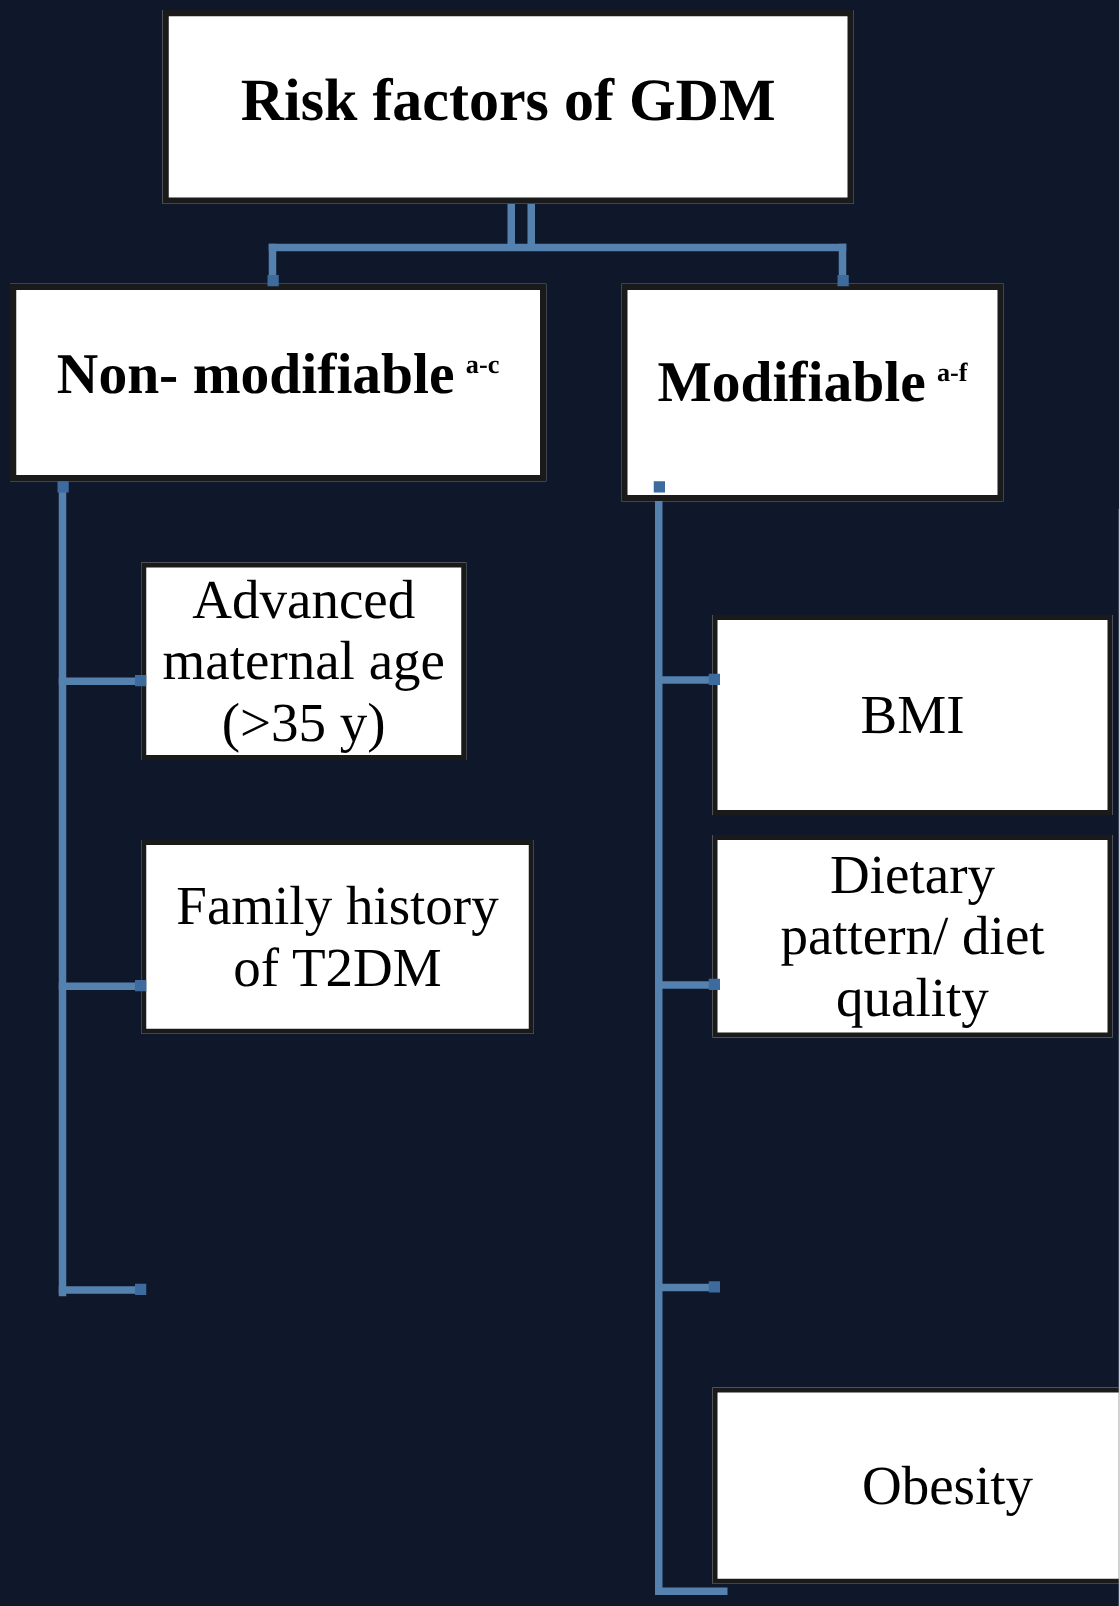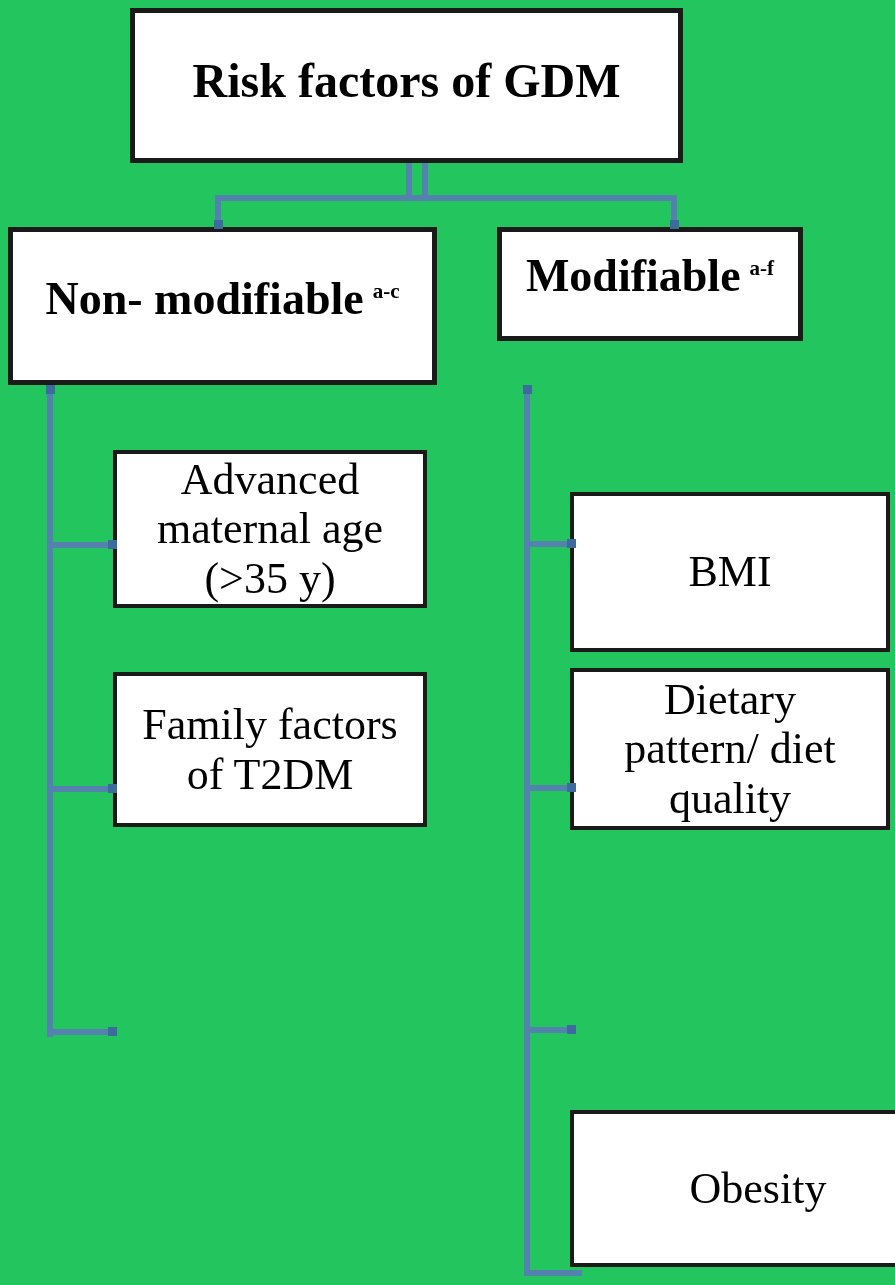--- a/index.html
+++ b/index.html
@@ -1,21 +1,21 @@
 <!DOCTYPE html>
 <html><head>
 <meta charset="utf-8">
 <style>
   html, body { margin: 0; padding: 0; }
   body { background: #ffffff; }
   .canvas {
     position: relative;
     width: 895px;
     height: 1285px;
-    background: #22c55e;
+    background: #0f172a;
     font-family: "Liberation Serif", "DejaVu Serif", serif;
     color: #000000;
     overflow: hidden;
   }
   .box {
     position: absolute;
     box-sizing: border-box;
     background: #ffffff;
     border: 5px solid #1a1a1a;
     display: flex;
@@ -28,31 +28,31 @@
   .box .lbl { white-space: pre-line; }
   .root-box {
     left: 130px; top: 8px; width: 553px; height: 155px;
     font-size: 48px; font-weight: bold; padding-bottom: 10px;
   }
   .hdr-left {
     left: 8px; top: 227px; width: 429px; height: 158px;
     font-size: 46px; font-weight: bold; padding-bottom: 14px;
   }
   .hdr-right {
-    left: 497px; top: 227px; width: 306px; height: 114px;
+    left: 497px; top: 227px; width: 306px; height: 174px;
     font-size: 46px; font-weight: bold; padding-bottom: 16px;
   }
   .sup {
     font-size: 21px;
     vertical-align: super;
     margin-left: 9px;
     line-height: 0;
   }
   .child { font-size: 44px; border-width: 4px; }
-  .l1 { left: 113px; top: 450px; width: 314px; height: 158px; }
+  .l1 { left: 113px; top: 450px; width: 260px; height: 158px; }
   .l2 { left: 113px; top: 672px; width: 314px; height: 155px; }
   .l3 { left: 113px; top: 892px; width: 314px; height: 160px; }
   .r1 { left: 570px; top: 447px; width: 320px; height: 160px; }
   .r2 { left: 570px; top: 668px; width: 320px; height: 162px; }
   .r3 { left: 570px; top: 890px; width: 320px; height: 160px; }
   .r4 { left: 570px; top: 1110px; width: 376px; height: 157px; }
 
   .connector { position: absolute; background: #5481ae; z-index: 1; }
   .cn-stub-a      { left: 406px; top: 163px; width: 6px;  height: 36px; }
   .cn-stub-b      { left: 422px; top: 163px; width: 6px;  height: 36px; }
@@ -97,21 +97,21 @@
   <div class="box hdr-right" style="border-color: rgb(26, 26, 26); background: rgb(255, 255, 255); color: rgb(0, 0, 0);">
     <span><span class="lbl">Modifiable</span><span class="sup">a-f</span></span>
   </div>
 
   <div class="box child l1" style="border-color: rgb(26, 26, 26); background: rgb(255, 255, 255); color: rgb(0, 0, 0);">
     <span class="lbl">Advanced
 maternal age
 (&gt;35 y)</span>
   </div>
   <div class="box child l2" style="border-color: rgb(26, 26, 26); background: rgb(255, 255, 255); color: rgb(0, 0, 0);">
-    <span class="lbl">Family factors
+    <span class="lbl">Family history
 of T2DM</span>
   </div>
 
   <div class="box child r1" style="border-color: rgb(26, 26, 26); background: rgb(255, 255, 255); color: rgb(0, 0, 0); margin-top: 45px;">
     <span class="lbl">BMI</span>
   </div>
   <div class="box child r2" style="border-color: rgb(26, 26, 26); background: rgb(255, 255, 255); color: rgb(0, 0, 0);">
     <span class="lbl">Dietary
 pattern/ diet
 quality</span>

